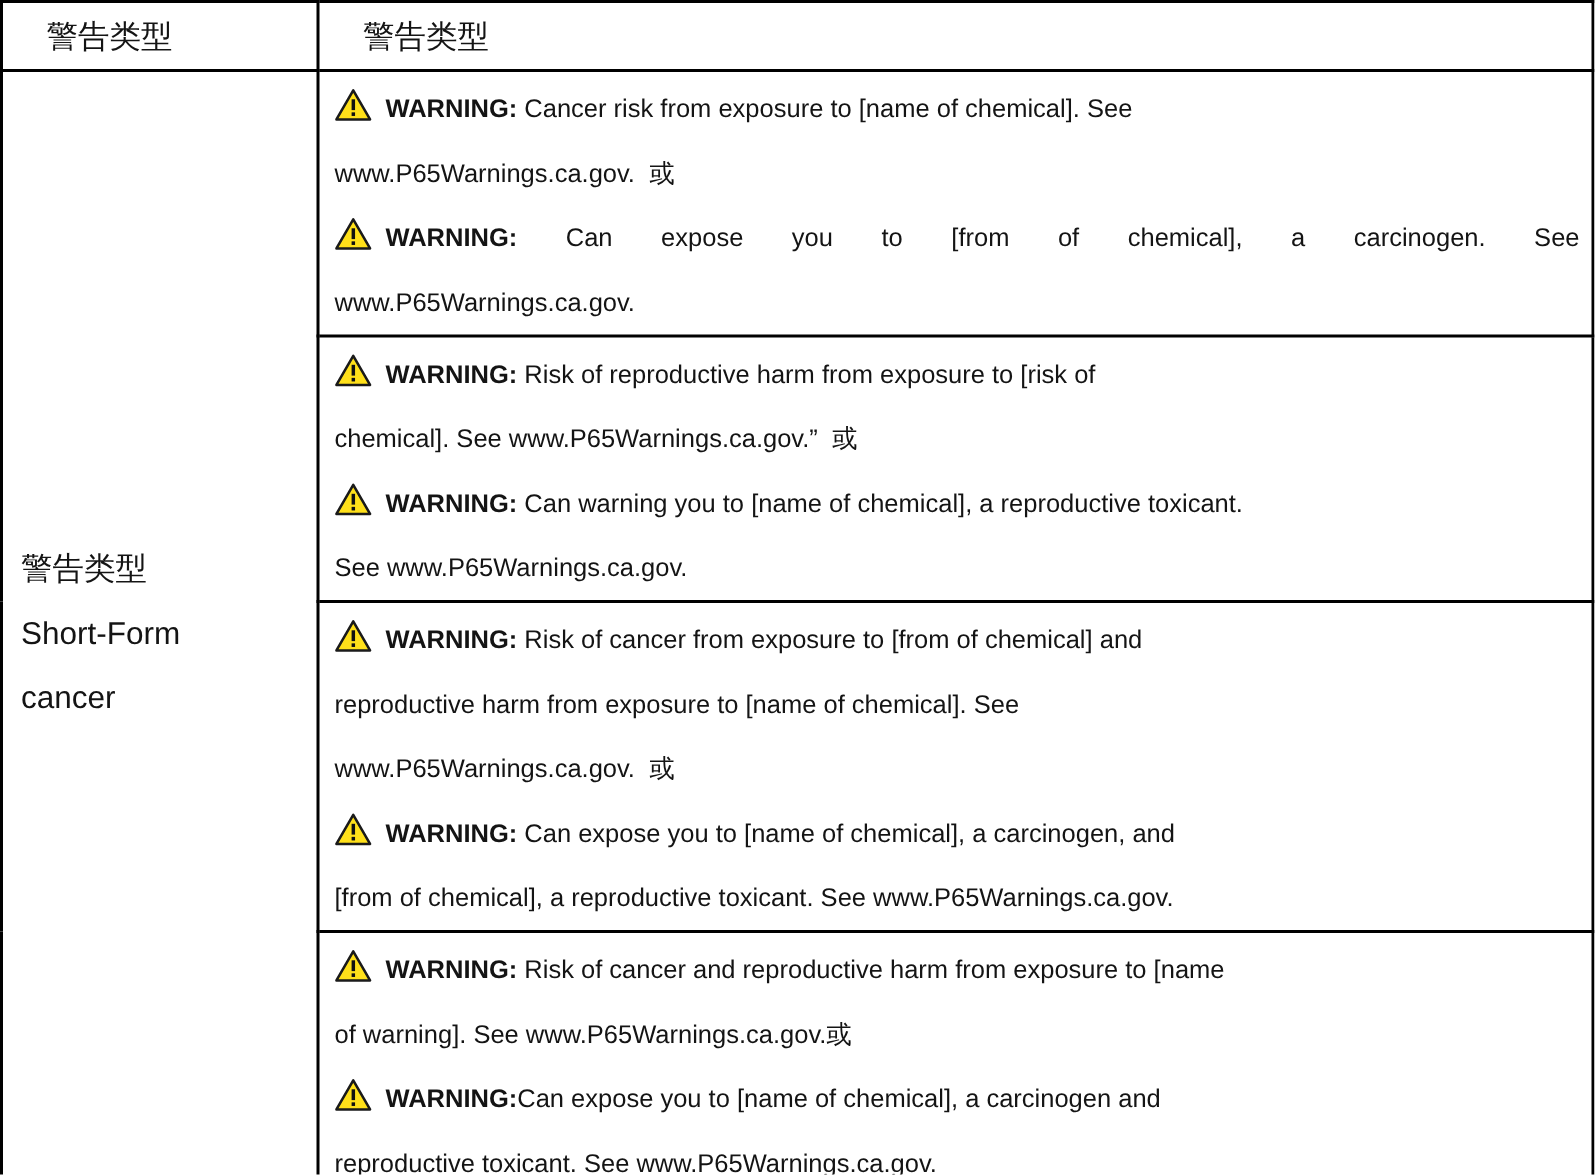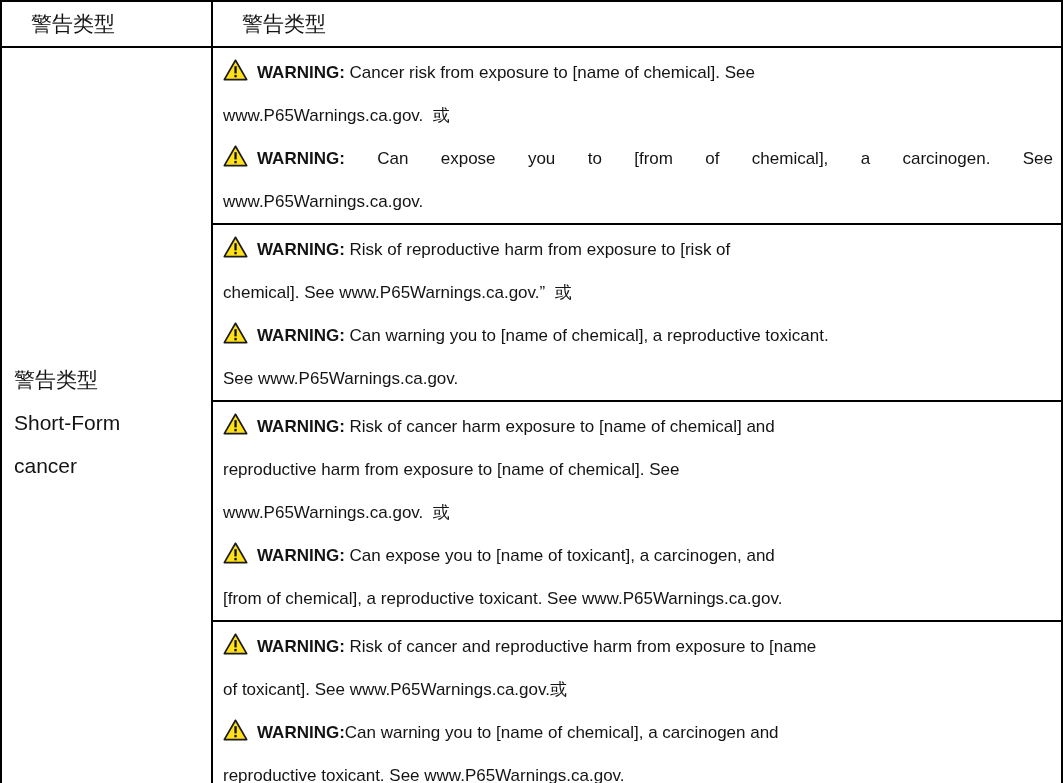--- a/index.html
+++ b/index.html
@@ -113,42 +113,42 @@
         <div class="line"><span>See www.P65Warnings.ca.gov.</span></div>
       </td>
     </tr>
 
     <tr style="height:217px">
       <td class="req-cell">
         <div class="line"><span class="wicon"><svg viewBox="0 0 25 22" width="25" height="22">
                 <path d="M12.5 1.3 L23.7 20.6 L1.3 20.6 Z" fill="#ffe01a" stroke="#1a1a1a" stroke-width="1.7" stroke-linejoin="round"></path>
                 <rect x="11.4" y="7.2" width="2.3" height="7.2" fill="#111"></rect>
                 <rect x="11.4" y="15.9" width="2.3" height="2.4" fill="#111"></rect>
-              </svg></span><b class="wlabel">WARNING:</b><span> Risk of cancer harm exposure to [name of chemical] and</span></div>
+              </svg></span><b class="wlabel">WARNING:</b><span> Risk of cancer from exposure to [from of chemical] and</span></div>
         <div class="line"><span>reproductive harm from exposure to [name of chemical]. See</span></div>
         <div class="line"><span>www.P65Warnings.ca.gov.&nbsp; 或</span></div>
         <div class="line"><span class="wicon"><svg viewBox="0 0 25 22" width="25" height="22">
                 <path d="M12.5 1.3 L23.7 20.6 L1.3 20.6 Z" fill="#ffe01a" stroke="#1a1a1a" stroke-width="1.7" stroke-linejoin="round"></path>
                 <rect x="11.4" y="7.2" width="2.3" height="7.2" fill="#111"></rect>
                 <rect x="11.4" y="15.9" width="2.3" height="2.4" fill="#111"></rect>
-              </svg></span><b class="wlabel">WARNING:</b><span> Can expose you to [name of toxicant], a carcinogen, and</span></div>
+              </svg></span><b class="wlabel">WARNING:</b><span> Can expose you to [name of chemical], a carcinogen, and</span></div>
         <div class="line"><span>[from of chemical], a reproductive toxicant. See www.P65Warnings.ca.gov.</span></div>
       </td>
     </tr>
 
     <tr style="height:172px">
       <td class="req-cell">
         <div class="line"><span class="wicon"><svg viewBox="0 0 25 22" width="25" height="22">
                 <path d="M12.5 1.3 L23.7 20.6 L1.3 20.6 Z" fill="#ffe01a" stroke="#1a1a1a" stroke-width="1.7" stroke-linejoin="round"></path>
                 <rect x="11.4" y="7.2" width="2.3" height="7.2" fill="#111"></rect>
                 <rect x="11.4" y="15.9" width="2.3" height="2.4" fill="#111"></rect>
               </svg></span><b class="wlabel">WARNING:</b><span> Risk of cancer and reproductive harm from exposure to [name</span></div>
-        <div class="line"><span>of toxicant]. See www.P65Warnings.ca.gov.或</span></div>
+        <div class="line"><span>of warning]. See www.P65Warnings.ca.gov.或</span></div>
         <div class="line"><span class="wicon"><svg viewBox="0 0 25 22" width="25" height="22">
                 <path d="M12.5 1.3 L23.7 20.6 L1.3 20.6 Z" fill="#ffe01a" stroke="#1a1a1a" stroke-width="1.7" stroke-linejoin="round"></path>
                 <rect x="11.4" y="7.2" width="2.3" height="7.2" fill="#111"></rect>
                 <rect x="11.4" y="15.9" width="2.3" height="2.4" fill="#111"></rect>
-              </svg></span><b class="wlabel">WARNING:</b><span>Can warning you to [name of chemical], a carcinogen and</span></div>
+              </svg></span><b class="wlabel">WARNING:</b><span>Can expose you to [name of chemical], a carcinogen and</span></div>
         <div class="line"><span>reproductive toxicant. See www.P65Warnings.ca.gov.</span></div>
       </td>
     </tr>
   </tbody>
 </table>
 
 </body></html>

